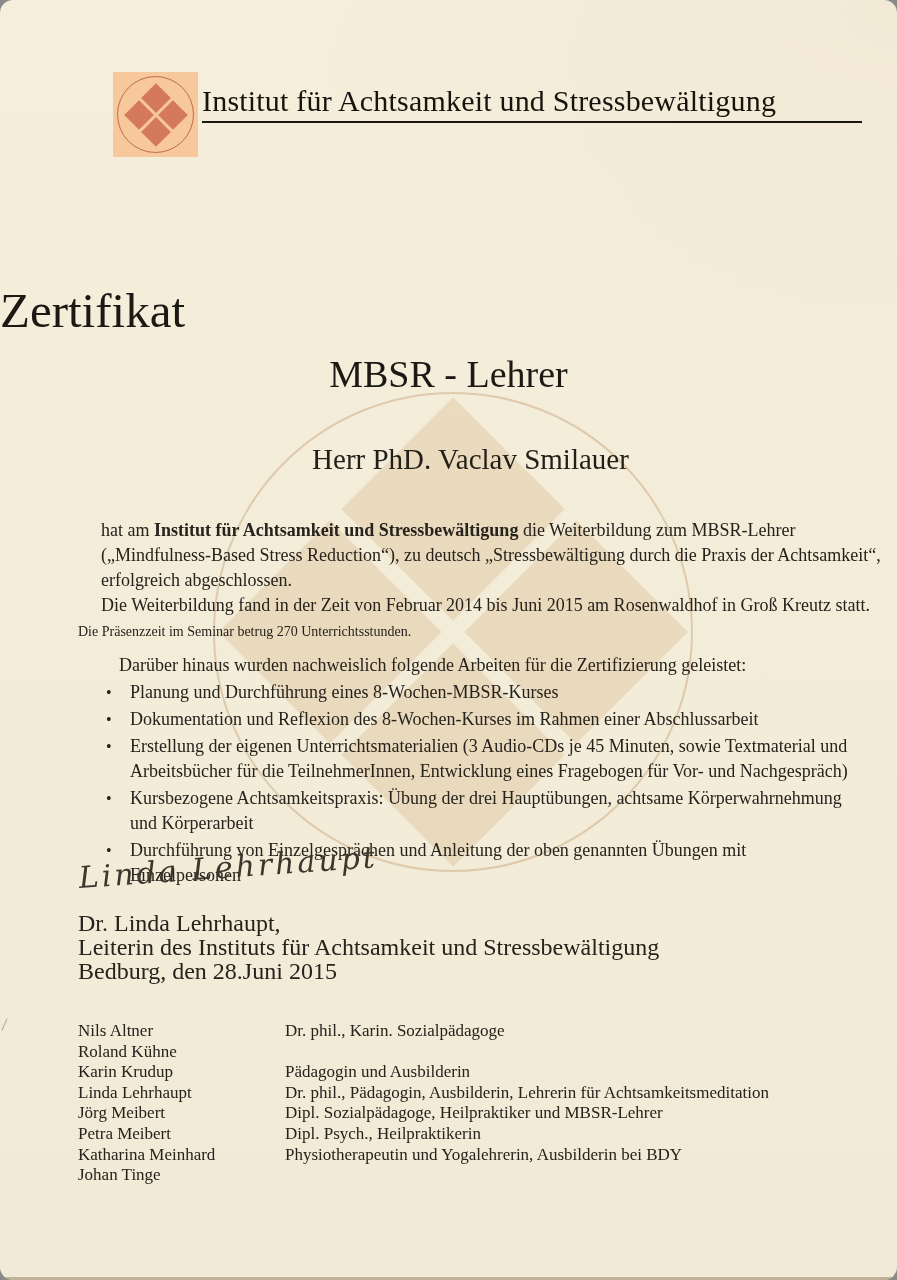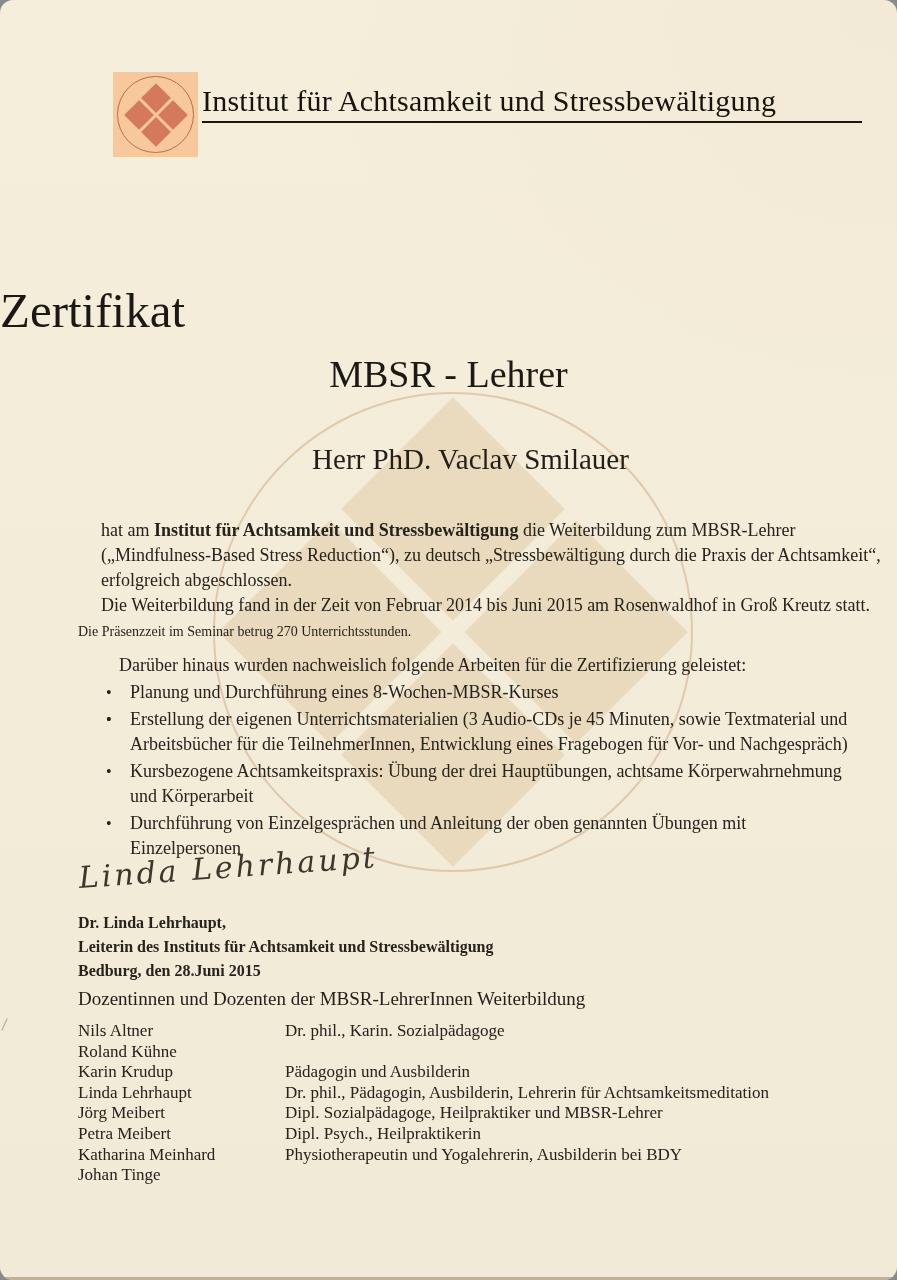--- a/index.html
+++ b/index.html
@@ -50,21 +50,21 @@
   .bullets{position:absolute;left:78px;top:680px;width:782px;margin:0;padding:0;list-style:none;}
   .bullets li{position:relative;padding-left:52px;margin:0 0 2px 0;font-size:18px;line-height:25px;}
   .bullets .dot{position:absolute;left:28px;top:0;font-size:16px;}
   
   .sig-script{
     position:absolute;left:80px;top:860px;
     font-family:"DejaVu Serif",serif;font-style:italic;
     font-size:30px;letter-spacing:3px;color:#3c362c;
     transform:rotate(-4deg);transform-origin:left bottom;
   }
-  .sig-block{position:absolute;left:78px;top:911px;font-size:16px;line-height:24px;font-weight:bold;}
+  .sig-block{position:absolute;left:78px;top:911px;font-size:24px;line-height:24px;}
   
   .faculty-heading{position:absolute;left:78px;top:988px;font-size:19px;color:#221e18;}
   .faculty{position:absolute;left:78px;top:1021px;width:790px;font-size:17px;line-height:20.6px;}
   .frow{display:flex;}
   .fname{width:207px;flex:0 0 207px;}
   .ftitle{flex:1;}
   
   .scan-edge-bottom{position:absolute;left:0;right:0;bottom:0;height:3px;background:rgba(148,133,104,0.55);}
   .scan-artifact{position:absolute;left:4px;top:1018px;width:1px;height:13px;background:rgba(95,90,80,0.45);transform:rotate(24deg);}
 </style>
@@ -103,34 +103,33 @@
     <div>(„Mindfulness-Based Stress Reduction“), zu deutsch „Stressbewältigung durch die Praxis der Achtsamkeit“,</div>
     <div>erfolgreich abgeschlossen.</div>
     <div>Die Weiterbildung fand in der Zeit von Februar 2014 bis Juni 2015 am Rosenwaldhof in Groß Kreutz statt.</div>
   </div>
 
   <div class="p2">Die Präsenzzeit im Seminar betrug 270 Unterrichtsstunden.</div>
   <div class="p3">Darüber hinaus wurden nachweislich folgende Arbeiten für die Zertifizierung geleistet:</div>
 
   <ul class="bullets">
     <li><span class="dot">•</span><span>Planung und Durchführung eines 8-Wochen-MBSR-Kurses</span></li>
-    <li><span class="dot">•</span></li>
+    <li><span class="dot">•</span><span>Dokumentation und Reflexion des 8-Wochen-Kurses im Rahmen einer Abschlussarbeit</span></li>
     <li><span class="dot">•</span><span>Erstellung der eigenen Unterrichtsmaterialien (3 Audio-CDs je 45 Minuten, sowie Textmaterial und Arbeitsbücher für die TeilnehmerInnen, Entwicklung eines Fragebogen für Vor- und Nachgespräch)</span></li>
     <li><span class="dot">•</span><span>Kursbezogene Achtsamkeitspraxis: Übung der drei Hauptübungen, achtsame Körperwahrnehmung und Körperarbeit</span></li>
     <li><span class="dot">•</span><span>Durchführung von Einzelgesprächen und Anleitung der oben genannten Übungen mit Einzelpersonen</span></li>
   </ul>
 
   <div class="sig-script">Linda Lehrhaupt</div>
   <div class="sig-block">
     <div>Dr. Linda Lehrhaupt,</div>
     <div>Leiterin des Instituts für Achtsamkeit und Stressbewältigung</div>
     <div>Bedburg, den 28.Juni 2015</div>
   </div>
 
-  <div class="faculty-heading">Dozentinnen und Dozenten der MBSR-LehrerInnen Weiterbildung</div>
   <div class="faculty">
     <div class="frow">
         <span class="fname">Nils Altner</span>
         <span class="ftitle">Dr. phil., Karin. Sozialpädagoge</span>
       </div>
     <div class="frow">
         <span class="fname">Roland Kühne</span>
       </div>
     <div class="frow">
         <span class="fname">Karin Krudup</span>

